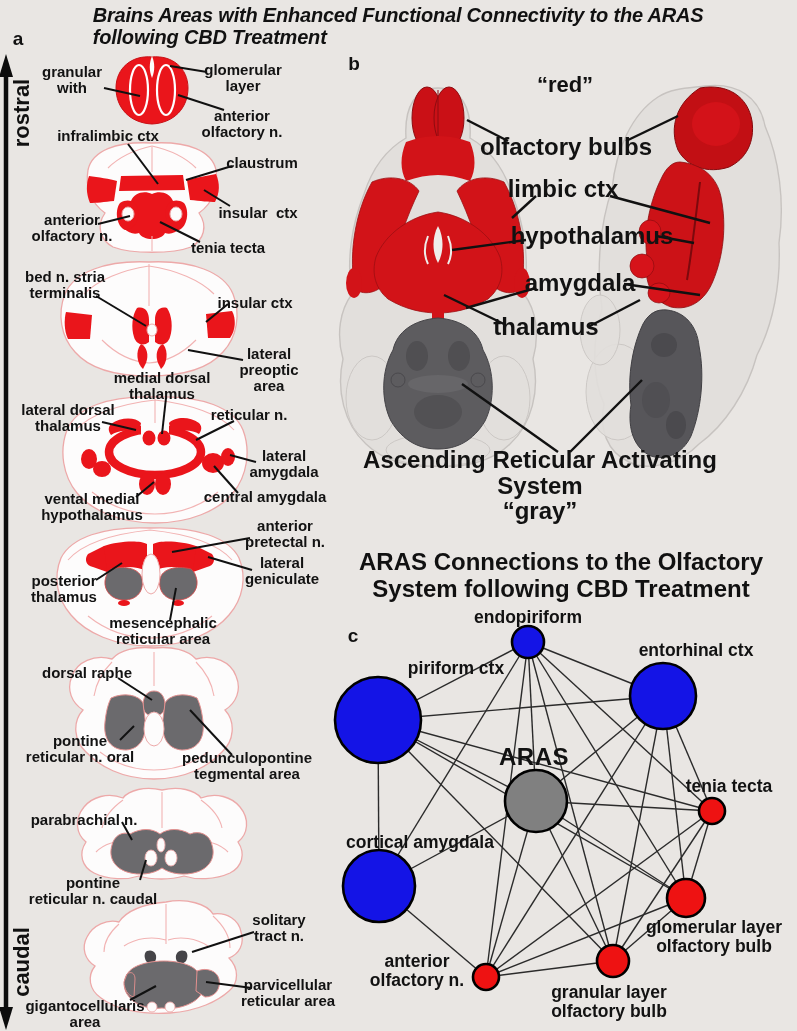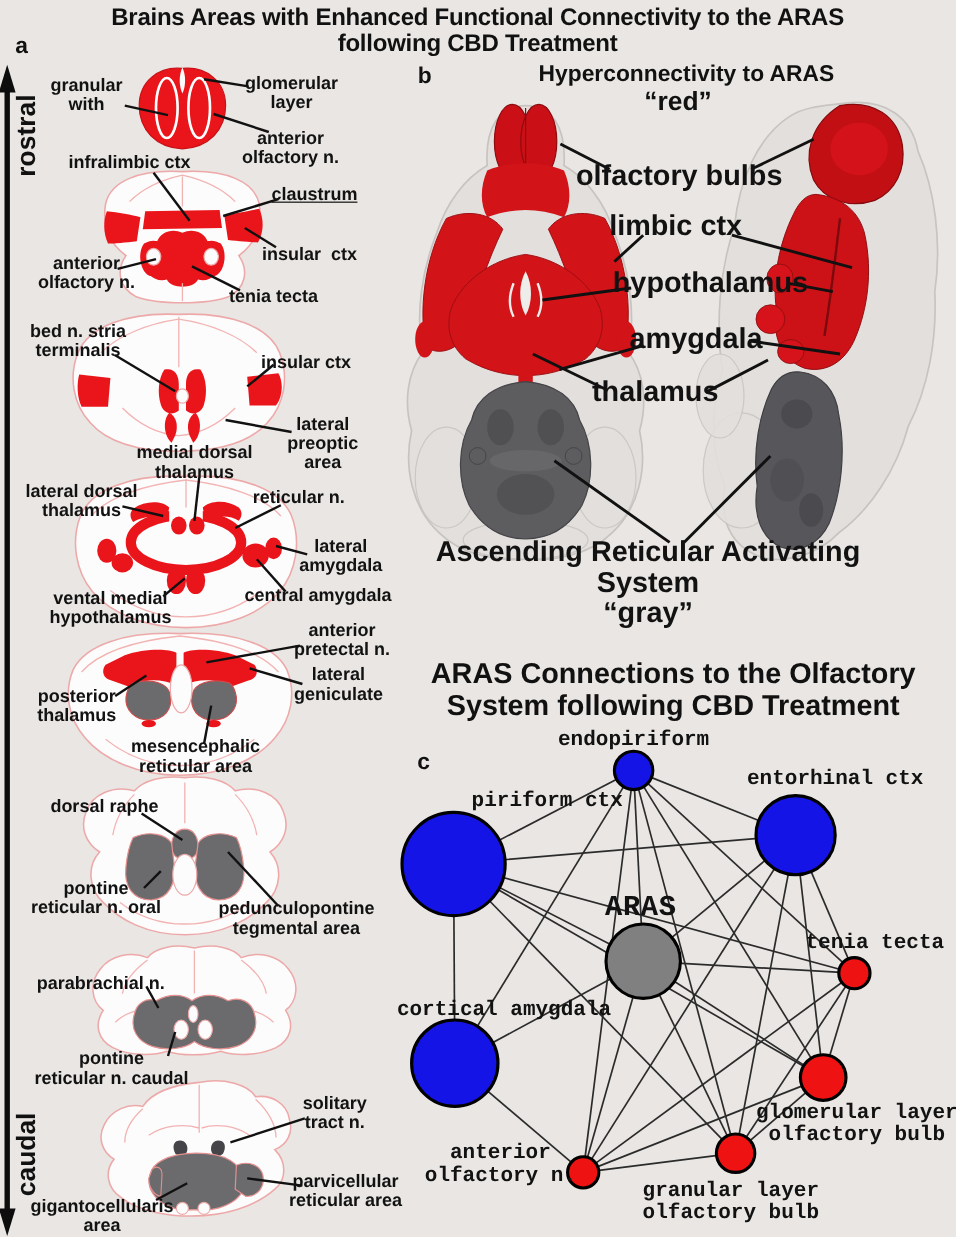--- a/index.html
+++ b/index.html
@@ -3,26 +3,26 @@
 <meta charset="utf-8">
 <style>
   html,body{margin:0;padding:0;}
   #fig{position:relative;width:797px;height:1031px;background:#e9e6e3;overflow:hidden;
        font-family:"Liberation Sans",sans-serif;color:#111;}
   #art{position:absolute;left:0;top:0;}
   .lbl{position:absolute;transform:translate(-50%,-50%);text-align:center;font-weight:bold;
        white-space:pre-wrap;width:max-content;line-height:1.07;color:#121212;}
   .lbl-a{font-size:15px;}
   .lbl-b{font-size:24px;}
-  .lbl-c{font-size:17.5px;font-family:Liberation Mono, monospace;}
+  .lbl-c{font-size:17.5px;}
   .lbl-big{font-size:24px;letter-spacing:.5px;}
   .panel-letter{position:absolute;transform:translate(-50%,-50%);font-weight:bold;font-size:19px;}
   #main-title{position:absolute;left:398px;top:26px;transform:translate(-50%,-50%);
-       font-size:20px;font-weight:bold;text-align:center;white-space:pre-wrap;width:max-content;
-       line-height:1.12;letter-spacing:-.2px;}
+       font-size:20px;font-weight:bold;text-align:left;white-space:pre-wrap;width:max-content;
+       line-height:1.12;letter-spacing:-.2px;font-style:italic;}
   .sub-title{position:absolute;transform:translate(-50%,-50%);font-weight:bold;text-align:center;
        white-space:pre-wrap;width:max-content;line-height:1.12;}
   #pb-title{left:572px;top:62px;font-size:19px;}
   #pb-sub{left:565px;top:85px;font-size:22px;}
   #pc-title{left:561px;top:576px;font-size:24px;}
   .axis-lbl{position:absolute;transform:translate(-50%,-50%) rotate(-90deg);font-weight:bold;font-size:22px;}
 </style>
 </head>
 <body>
 
@@ -264,33 +264,32 @@
       </g>
 </svg>
 
 <div id="main-title">Brains Areas with Enhanced Functional Connectivity to the ARAS
 following CBD Treatment</div>
 <div class="panel-letter" style="left:18px;top:39px;">a</div>
 <div class="panel-letter" style="left:354px;top:64px;">b</div>
 <div class="panel-letter" style="left:353px;top:636px;">c</div>
 <div class="axis-lbl" style="left:22px;top:113px;">rostral</div>
 <div class="axis-lbl" style="left:22px;top:962px;">caudal</div>
-<div class="sub-title" id="pb-title">Hyperconnectivity to ARAS</div>
 <div class="sub-title" id="pb-sub">“red”</div>
 <div class="sub-title" id="pc-title">ARAS Connections to the Olfactory
 System following CBD Treatment</div>
 <div id="overlay">
       <div class="lbl lbl-a" style="left: 72px; top: 80px;">granular
 with</div>
       <div class="lbl lbl-a" style="left: 243px; top: 78px;">glomerular
 layer</div>
       <div class="lbl lbl-a" style="left: 242px; top: 124px;">anterior
 olfactory n.</div>
       <div class="lbl lbl-a" style="left: 108px; top: 136px;">infralimbic ctx</div>
-      <div class="lbl lbl-a" style="left: 262px; top: 163px; text-decoration: underline;">claustrum</div>
+      <div class="lbl lbl-a" style="left: 262px; top: 163px;">claustrum</div>
       <div class="lbl lbl-a" style="left: 258px; top: 213px;">insular  ctx</div>
       <div class="lbl lbl-a" style="left: 72px; top: 228px;">anterior
 olfactory n.</div>
       <div class="lbl lbl-a" style="left: 228px; top: 248px;">tenia tecta</div>
       <div class="lbl lbl-a" style="left: 65px; top: 285px;">bed n. stria
 terminalis</div>
       <div class="lbl lbl-a" style="left: 255px; top: 303px;">insular ctx</div>
       <div class="lbl lbl-a" style="left: 269px; top: 370px;">lateral
 preoptic
 area</div>

